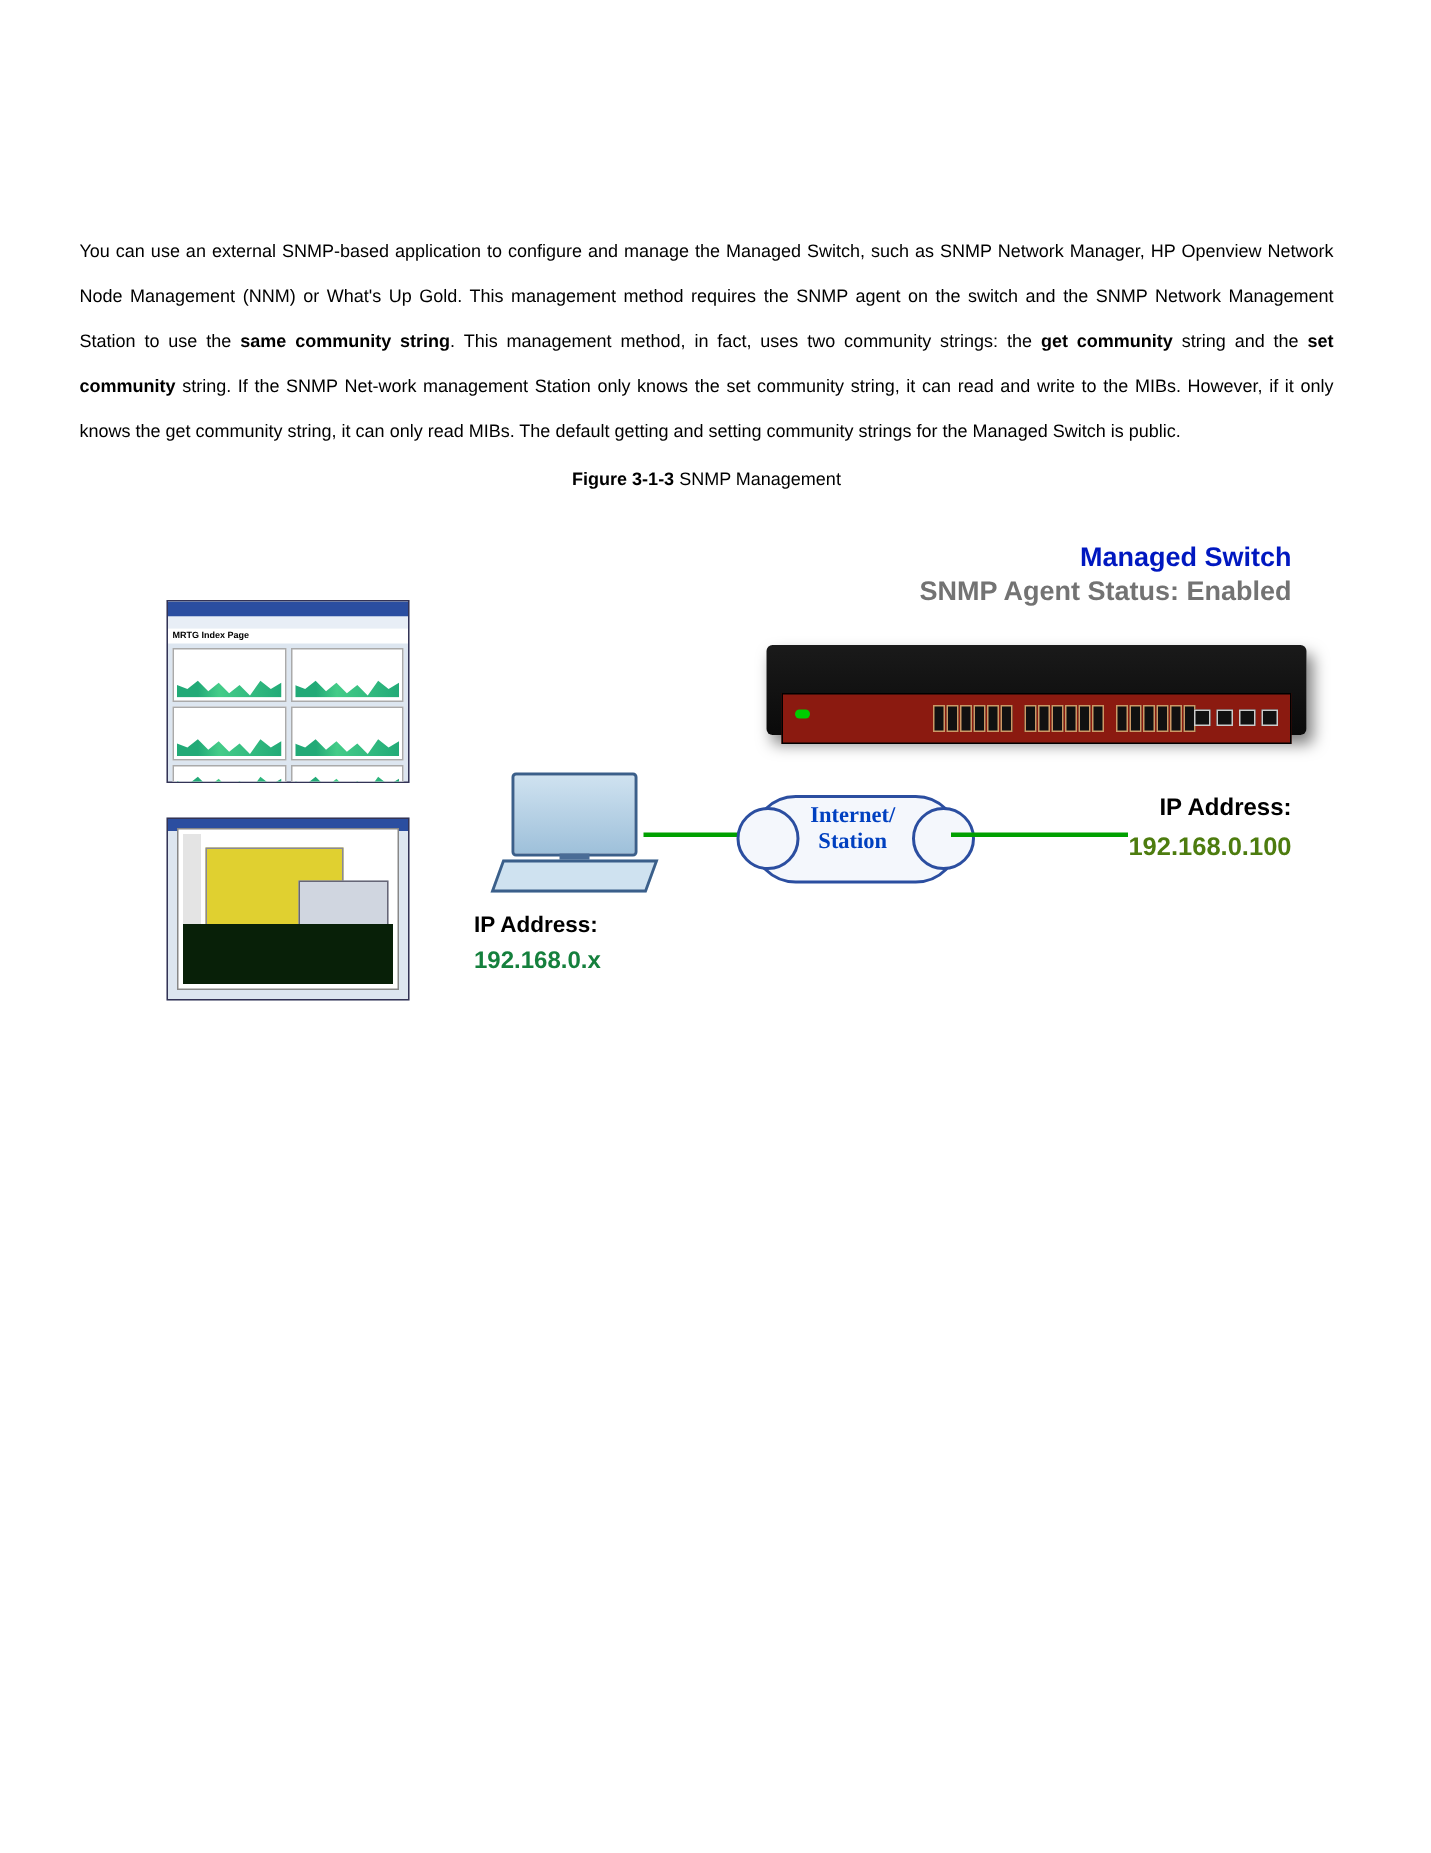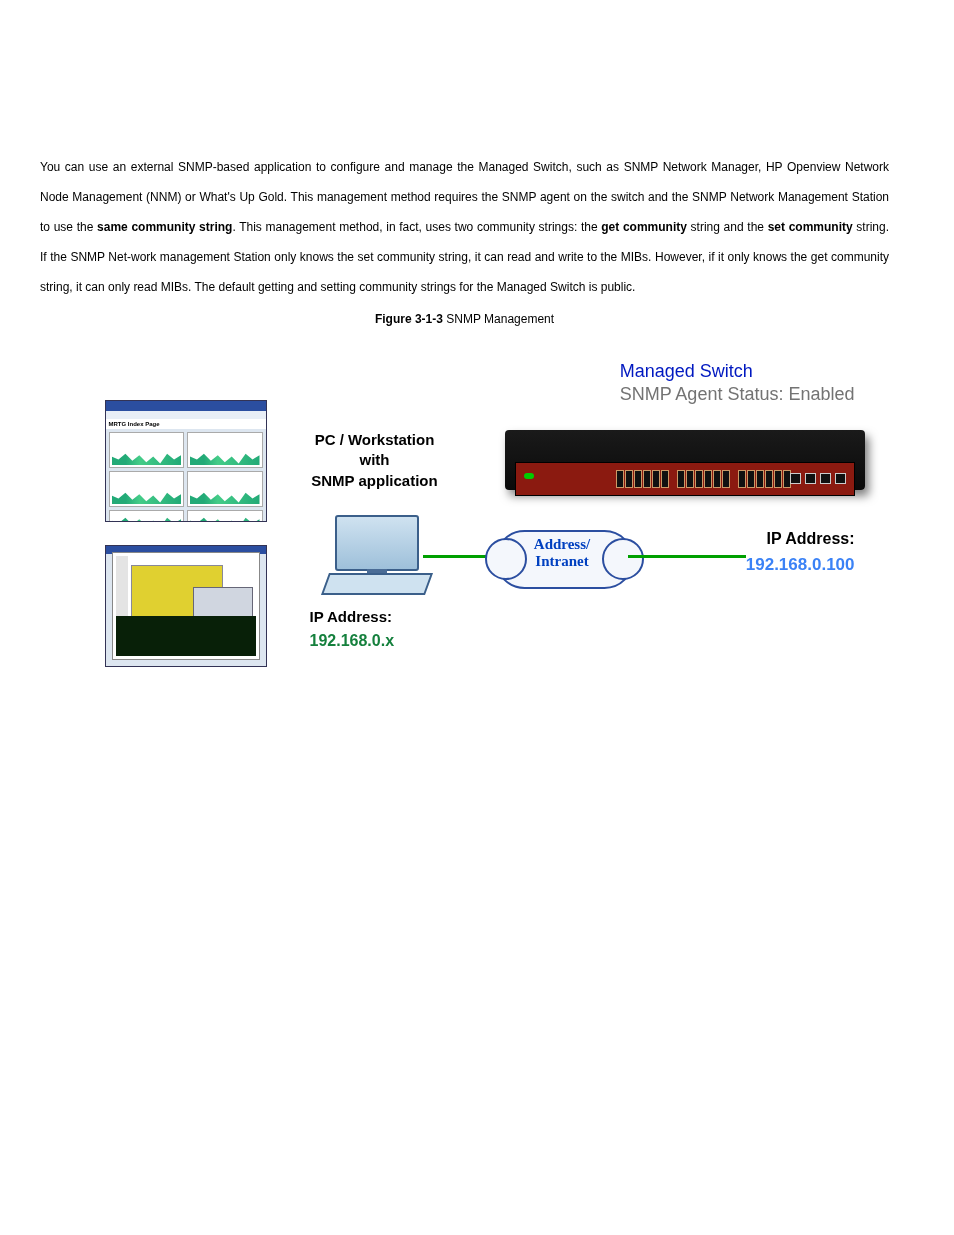--- a/index.html
+++ b/index.html
@@ -5,21 +5,21 @@
   body {
     margin: 0;
     padding: 0;
     font-family: Arial, Helvetica, sans-serif;
     font-size: 12px;
     color: #000;
     background: #fff;
     width: 954px;
   }
   .page {
-    padding: 140px 65px 40px 40px;
+    padding: 140px 65px 40px 53px;
     box-sizing: border-box;
   }
   .para {
     line-height: 2.5;
     font-size: 12px;
     text-align: justify;
     margin-bottom: 10px;
   }
   .caption {
     text-align: center;
@@ -29,22 +29,22 @@
   .figure {
     position: relative;
     width: 820px;
     height: 360px;
     margin: 0 auto 260px auto;
   }
   .fig-title-top {
     position: absolute;
     right: 20px;
     top: 10px;
-    text-align: left;
-    font-weight: normal;
+    text-align: right;
+    font-weight: bold;
     font-size: 18px;
     line-height: 1.3;
   }
   .fig-title-top .t1 { color: #0018c0; }
   .fig-title-top .t2 { color: #737373; }
   .screenshot-box {
     position: absolute;
     background: #dde6f0;
     border: 1px solid #335;
     overflow: hidden;
@@ -109,21 +109,21 @@
   .port { width:6px; height:16px; background:#111; border:1px solid #c96; }
   .upports { position:absolute; right:8px; top:10px; display:flex; gap:4px; }
   .up { width:9px; height:9px; border:1px solid #ccc; background:#111; }
   .pled { position:absolute; left:8px; top:10px; width:10px; height:6px; background:#0c0; border-radius:3px; }
   .line { position:absolute; background:#00a000; height:3px; }
   .line.vert { width:3px; height:auto; }
   .l1 { left:368px; top:205px; width:74px; }
   .l2 { left:573px; top:205px; width:118px; }
   .l3 { left:690px; top:140px; height:67px; width:3px; }
   .sw-ip-label { position:absolute; right:20px; top:180px; font-weight:bold; font-size:16px; text-align:right; }
-  .sw-ip-val { position:absolute; right:20px; top:205px; font-weight:bold; font-size:17px; color:#3b82f6; text-align:right; }
+  .sw-ip-val { position:absolute; right:20px; top:205px; font-weight:bold; font-size:17px; color:#4d7c0f; text-align:right; }
   .pagenum { text-align:center; font-size:12px; margin-top:30px; }
 </style>
 </head>
 <body>
 
 <div class="page">
   <p class="para">
     <span>You can use an external SNMP-based application to configure and manage the Managed Switch, such as SNMP Network Manager, HP Openview Network Node Management (NNM) or What's Up Gold. This management method requires the SNMP agent on the switch and the SNMP Network Management Station to use the </span><b>same community string</b><span>. This management method, in fact, uses two community strings: the </span><b>get community</b><span> string and the </span><b>set community</b><span> string. If the SNMP Net-work management Station only knows the set community string, it can read and write to the MIBs. However, if it only knows the get community string, it can only read MIBs. The default getting and setting community strings for the Managed Switch is public.</span>
   </p>
 
@@ -171,39 +171,34 @@
     <div class="screenshot-box shot2">
       <div style="background:#2b4ea0;height:8px"></div>
       <div class="shot2-inner">
         <div class="shot2-side"></div>
         <div class="shot2-map"></div>
         <div class="shot2-panel"></div>
         <div class="shot2-bottom"></div>
       </div>
     </div>
 
-    <div class="pc-label">
-      <div>PC / Workstation</div>
-      <div>with</div>
-      <div>SNMP application</div>
-    </div>
 
     <div class="pc-icon">
       <div class="monitor"></div>
       <div class="keyboard"></div>
     </div>
 
     <div class="pc-ip-label">IP Address:</div>
     <div class="pc-ip-val">192.168.0.x</div>
 
     <div class="line l1"></div>
     <div class="cloud"></div>
     <div class="cloud-text">
-      <div>Address/</div>
-      <div>Intranet</div>
+      <div>Internet/</div>
+      <div>Station</div>
     </div>
     <div class="line l2"></div>
     <div class="line vert l3"></div>
 
     <div class="switch-box">
       <div class="switch-body"></div>
       <div class="switch-front">
         <div class="pled"></div>
         <div class="ports">
           <div class="portgroup">

